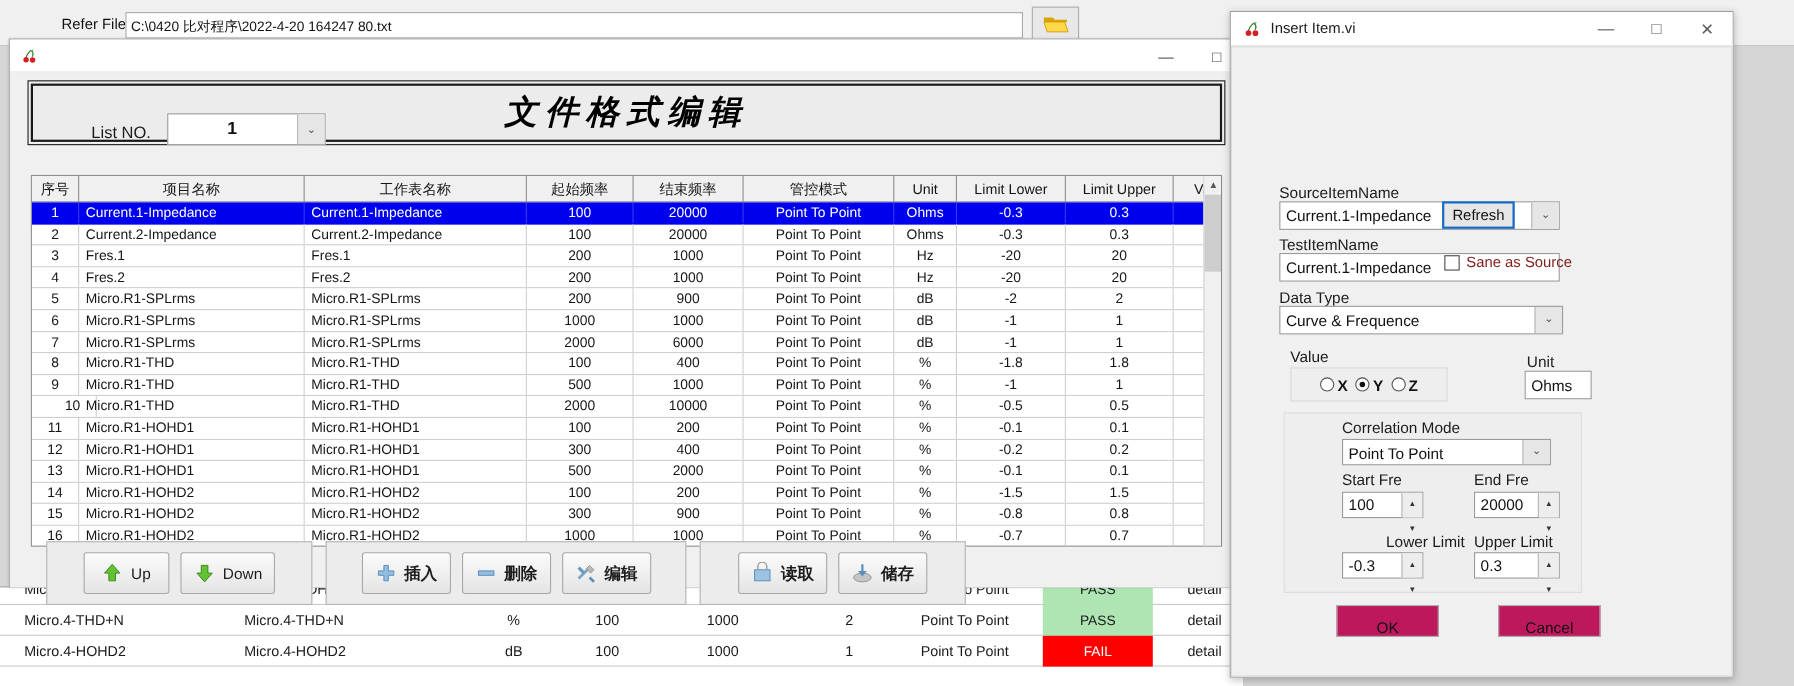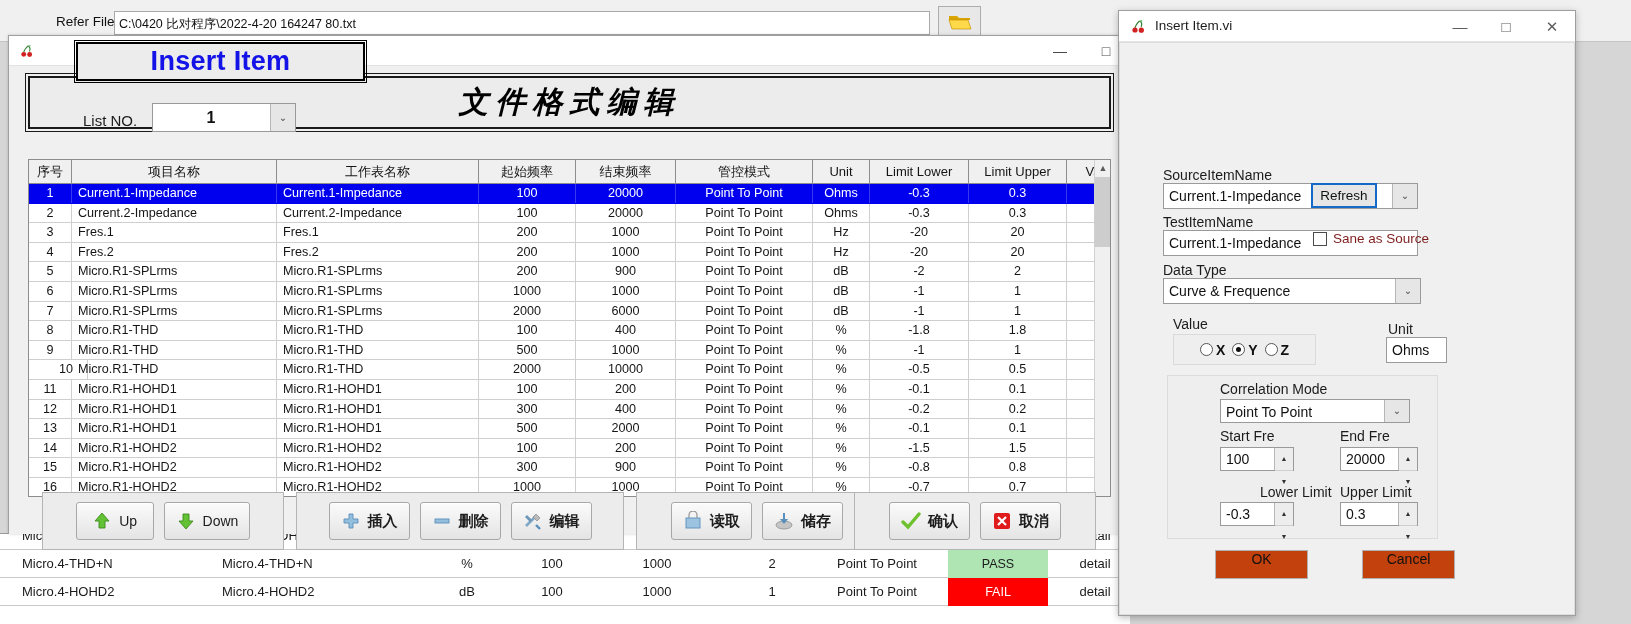--- a/index.html
+++ b/index.html
@@ -193,22 +193,22 @@
     position:absolute; right:0; top:0; width:19px; height:100%;
     background:#ededed; border-left:1px solid #b7b7b7;
     display:flex; flex-direction:column;
   }
   .spin .arrows i { flex:1; display:flex; align-items:center; justify-content:center;
                     font-size:7px; color:#333; font-style: normal; }
   .spin .arrows i:first-child { border-bottom:1px solid #cfcfcf; }
 
   .okbtn {
     position: absolute; top: 550px; height: 29px; width: 93px;
-    background: #c2410c; border: 1px solid #b0b0b0;
-    display:flex; align-items:flex-start; justify-content:center;
+    background: #be185d; border: 1px solid #b0b0b0;
+    display:flex; align-items:flex-end; justify-content:center;
     font-size: 14px; color: #111;
   }
 </style>
 </head>
 <body>
 
 <div id="root">
 
   <div class="bg-top">
     <div class="refer-label">Refer File</div>
@@ -540,35 +540,20 @@
           </div>
           <div class="btn3d">
             <svg class="ico" viewBox="0 0 20 20">
               <ellipse cx="10" cy="14" rx="8" ry="4" fill="#c5c5c5" stroke="#8e8e8e" stroke-width=".8"></ellipse>
               <path d="M11 2 v6 h3 l-4 5 -4 -5 h3 V2z" fill="#5b8fbb"></path>
             </svg>
             <span class="lbl-cn">储存</span>
           </div>
         </div>
 
-        <div class="bgroup" style="left:826px;width:242px;">
-          <div class="btn3d">
-            <svg class="ico" viewBox="0 0 20 20">
-              <path d="M2 11 L7 16 L18 3" fill="none" stroke="#6fc22e" stroke-width="3.4" stroke-linecap="round"></path>
-            </svg>
-            <span class="lbl-cn">确认</span>
-          </div>
-          <div class="btn3d">
-            <svg class="ico" viewBox="0 0 20 20">
-              <rect x="2" y="2" width="16" height="16" rx="2" fill="#e01b1b"></rect>
-              <path d="M6 6 L14 14 M14 6 L6 14" stroke="#fff" stroke-width="2.2"></path>
-            </svg>
-            <span class="lbl-cn">取消</span>
-          </div>
-        </div>
       </div>
     </div>
   </div>
 
   <div class="vi">
     <div class="vi-title">
       <svg class="vi-ico" viewBox="0 0 16 16">
         <path d="M9 2 C7 4 5 6 4.5 9" stroke="#2c7d2c" stroke-width="1.1" fill="none"></path>
         <path d="M9 2 C11 3 12 5 10.5 8" stroke="#2c7d2c" stroke-width="1.1" fill="none"></path>
         <path d="M8.5 2 l3.5 -1 l-1 2z" fill="#4caf50"></path>
@@ -579,23 +564,20 @@
       <div class="vi-btns">
         <div class="vi-btn">—</div>
         <div class="vi-btn">□</div>
         <div class="vi-btn">✕</div>
       </div>
     </div>
     <div class="vi-body"></div>
 
   </div>
 
-  <div class="vi-banner">
-    <span>Insert Item</span>
-  </div>
 
   <div class="lnolbl">List NO.</div>
   <div class="lno-combo">
     <div class="val">1</div>
     <div class="cbarrow">⌄</div>
   </div>
 
   <div class="fl" style="left:1163px; top:167px;">SourceItemName</div>
   <div class="fld combo" style="left:1163px; top:183px; width:255px; height:26px;">
     <span>Current.1-Impedance</span>

